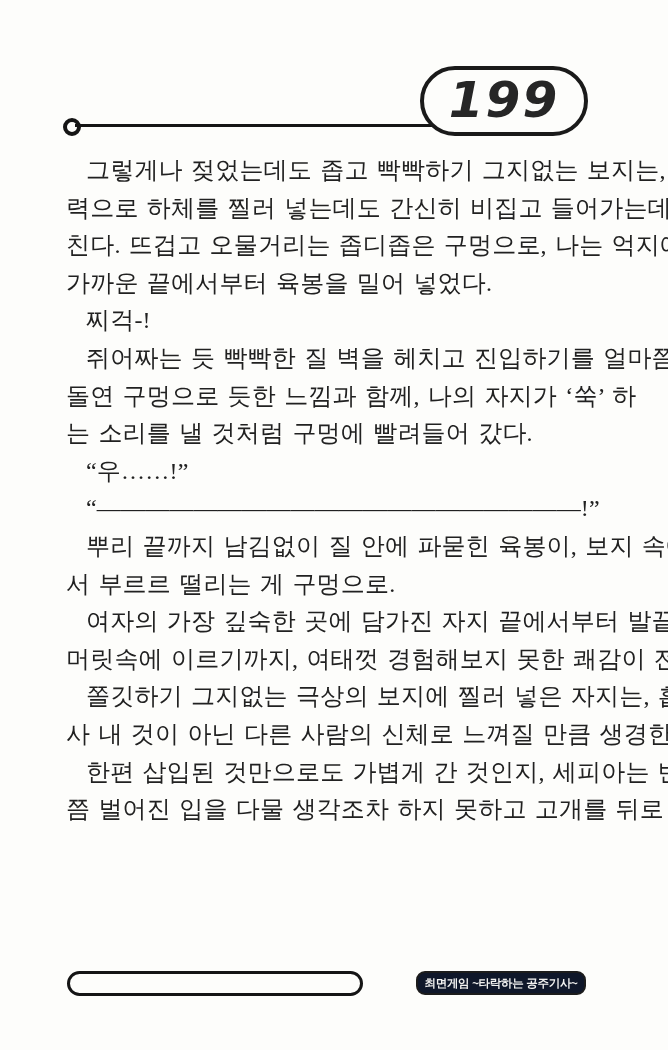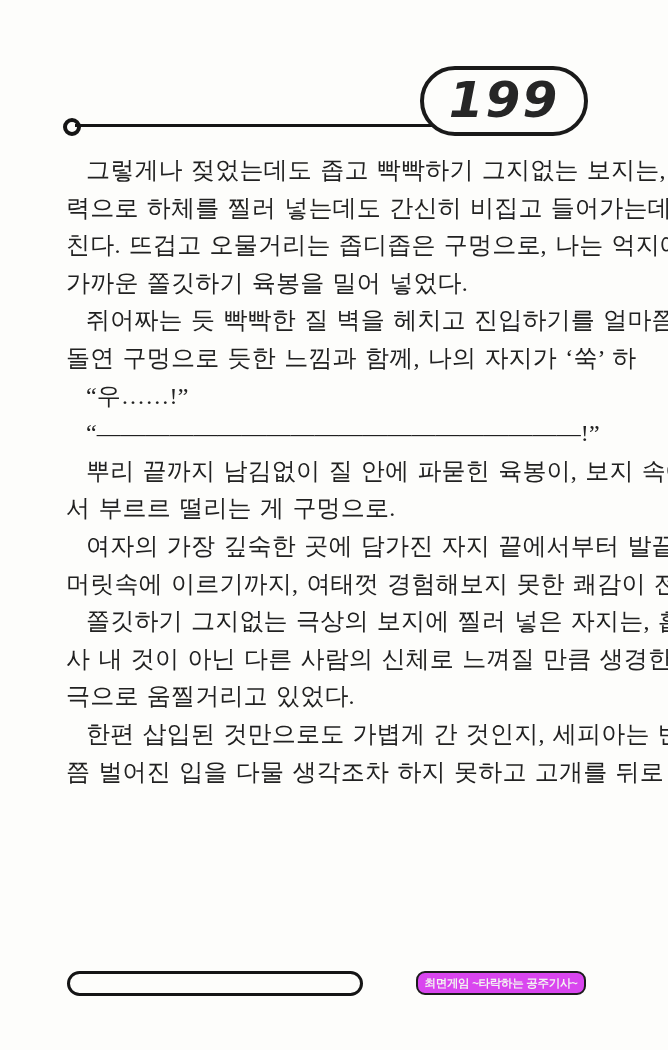--- a/index.html
+++ b/index.html
@@ -74,21 +74,21 @@
     left: 67px; top: 971px;
     width: 290px; height: 19px;
     background: #fdfdfb;
     border: 3px solid #151515;
     border-radius: 13px;
   }
   .footer-badge {
     position: absolute;
     left: 416px; top: 971px;
     width: 170px; height: 24px;
-    background: #d946ef;
+    background: #0f172a;
     border: 2px solid #1c1c1c;
     border-radius: 9px;
     display: flex;
     align-items: center;
     justify-content: center;
     box-sizing: border-box;
   }
   .footer-badge .label {
     font-family: "Liberation Sans", "DejaVu Sans", sans-serif;
     font-size: 11.5px;
@@ -106,32 +106,33 @@
   <div class="header-ring"></div>
   <div class="header-rule"></div>
   <div class="page-number-pill">
     <span class="num">199</span>
   </div>
 
   <div class="body-text">
     <div class="line indent">그렇게나 젖었는데도 좁고 빡빡하기 그지없는 보지는, 전</div>
     <div class="line">력으로 하체를 찔러 넣는데도 간신히 비집고 들어가는데 그</div>
     <div class="line">친다. 뜨겁고 오물거리는 좁디좁은 구멍으로, 나는 억지에</div>
-    <div class="line">가까운 쫄깃하기 육봉을 밀어 넣었다.</div>
+    <div class="line">가까운 끝에서부터 육봉을 밀어 넣었다.</div>
+    <div class="line indent">찌걱-!</div>
     <div class="line indent">쥐어짜는 듯 빡빡한 질 벽을 헤치고 진입하기를 얼마쯤.</div>
     <div class="line">돌연 구멍으로 듯한 느낌과 함께, 나의 자지가 ‘쑥’ 하</div>
+    <div class="line">는 소리를 낼 것처럼 구멍에 빨려들어 갔다.</div>
     <div class="line indent">“우……!”</div>
     <div class="line indent">“————————————————————!”</div>
     <div class="line indent">뿌리 끝까지 남김없이 질 안에 파묻힌 육봉이, 보지 속에</div>
     <div class="line">서 부르르 떨리는 게 구멍으로.</div>
     <div class="line indent">여자의 가장 깊숙한 곳에 담가진 자지 끝에서부터 발끝,</div>
     <div class="line">머릿속에 이르기까지, 여태껏 경험해보지 못한 쾌감이 전기</div>
     <div class="line indent">쫄깃하기 그지없는 극상의 보지에 찔러 넣은 자지는, 흡</div>
     <div class="line">사 내 것이 아닌 다른 사람의 신체로 느껴질 만큼 생경한 자</div>
-    <div class="line">극으로 움찔거리고 있었다.</div>
     <div class="line indent">한편 삽입된 것만으로도 가볍게 간 것인지, 세피아는 반</div>
     <div class="line">쯤 벌어진 입을 다물 생각조차 하지 못하고 고개를 뒤로 꺾</div>
   </div>
 
   <div class="footer-rule"></div>
   <div class="footer-badge">
     <span class="label">최면게임 ~타락하는 공주기사~</span>
   </div>
 
 </div>

